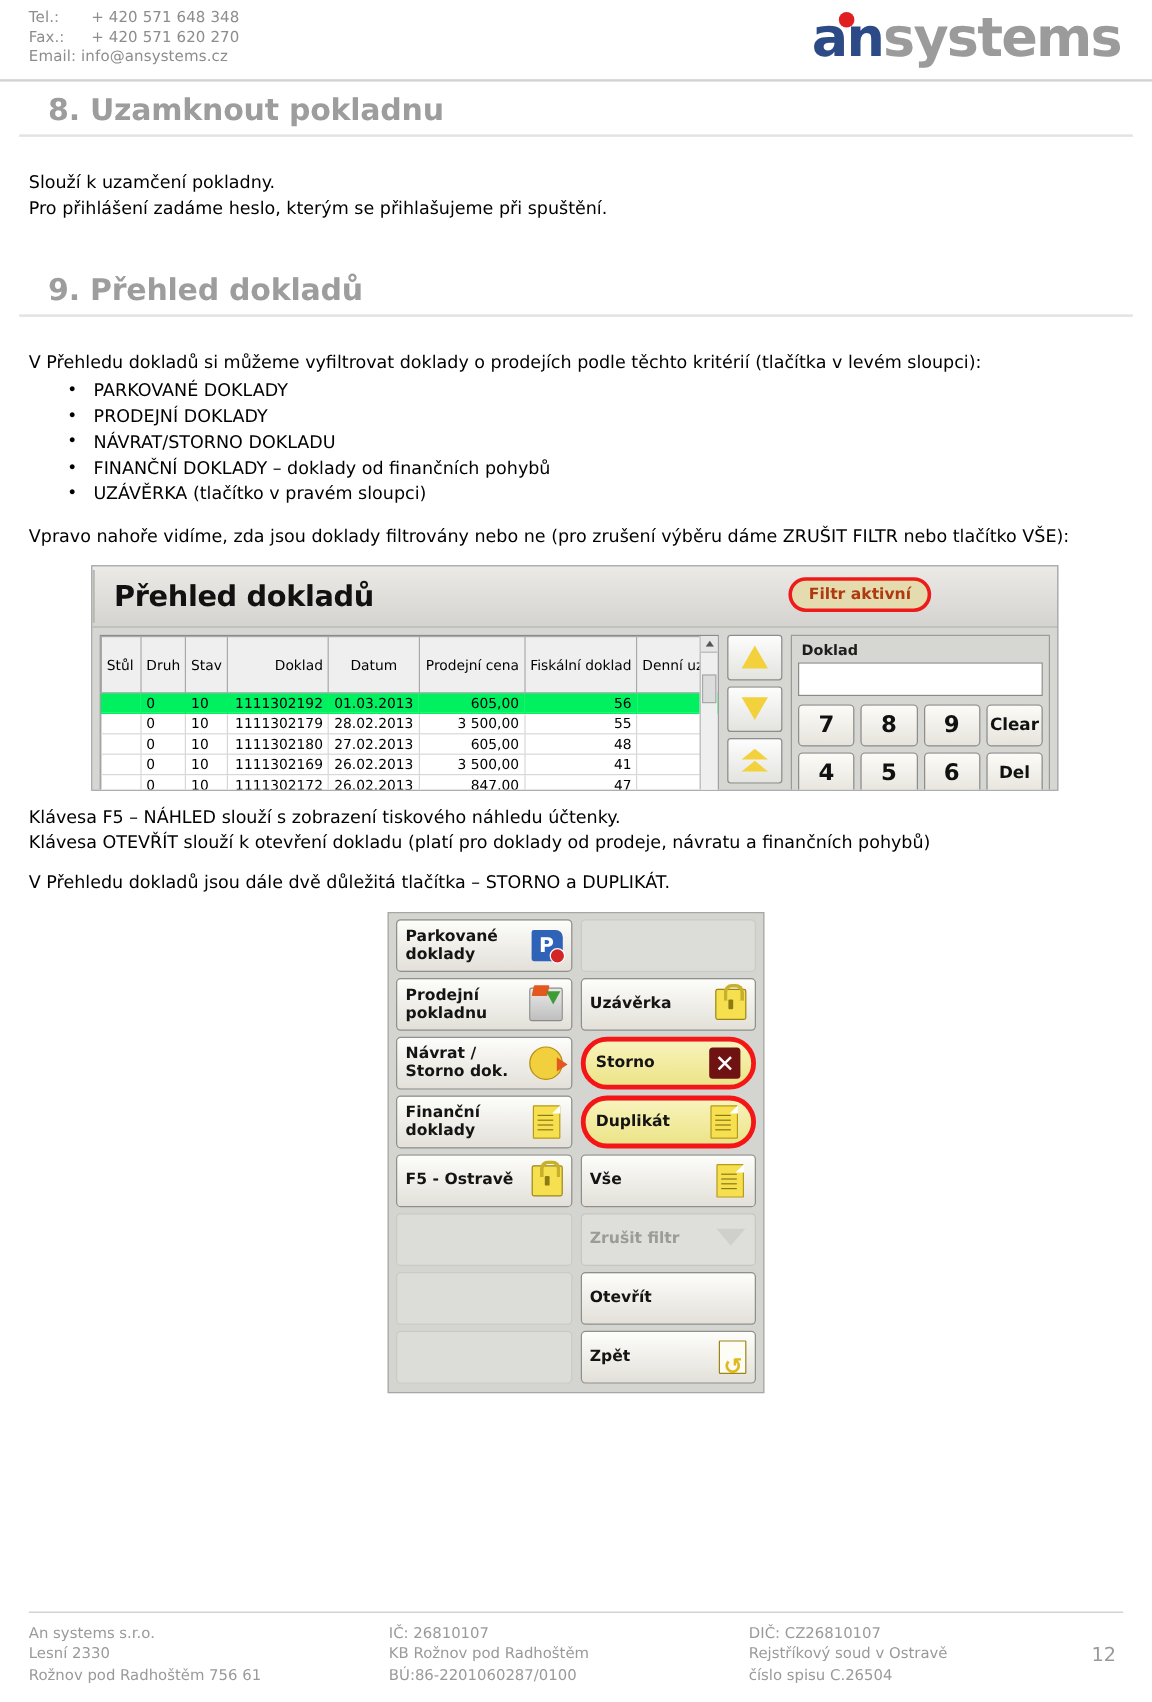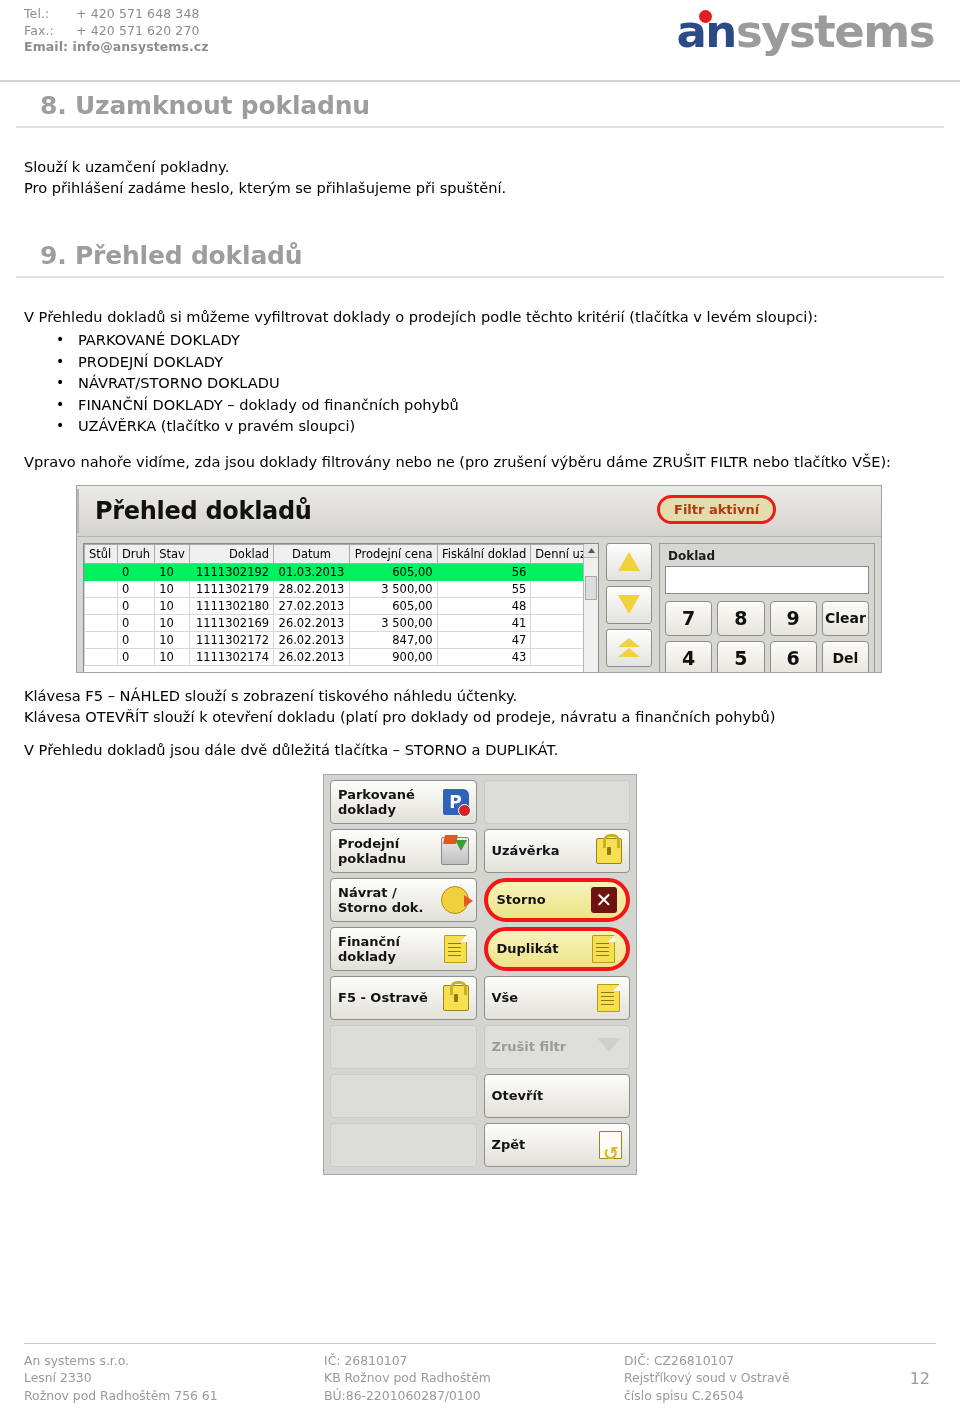--- a/index.html
+++ b/index.html
@@ -11,36 +11,36 @@
     width: 960px; height: 1418px;
     position: relative;
     font-family: "DejaVu Sans", "Liberation Sans", sans-serif;
     color: #000;
     overflow: hidden;
   }
 
   
   .page-header {
     position: relative;
-    height: 80px;
+    height: 66px;
     padding: 6px 24px 0 24px;
     box-sizing: border-box;
   }
   .contact-block {
     position: absolute;
     left: 24px; top: 6px;
     font-size: 12.5px;
     line-height: 16.5px;
     color: #8d8d8d;
     letter-spacing: .1px;
   }
   .contact-line { display: flex; }
   .contact-label { width: 52px; flex: none; }
   .contact-value { white-space: pre; }
-  .contact-single { white-space: pre; font-weight: bold; }
+  .contact-single { white-space: pre; }
 
   .brand-logo {
     position: absolute;
     right: 26px; top: 6px;
     height: 48px;
     display: flex;
     align-items: flex-end;
     font-family: "DejaVu Sans", "Liberation Sans", sans-serif;
     font-weight: bold;
     font-size: 45px;
@@ -187,21 +187,21 @@
   table.doc-grid {
     border-collapse: collapse;
     width: 100%;
     font-size: 11.5px;
   }
   table.doc-grid th {
     background: #efefef;
     border: 1px solid #a9a9a9;
     font-weight: normal;
     color: #000;
-    padding: 2px 4px;
+    padding: 16px 4px;
     height: 17px;
     box-sizing: border-box;
     font-size: 11.5px;
     white-space: nowrap;
   }
   table.doc-grid td {
     border: 1px solid #d7d7d7;
     border-top: none;
     padding: 1px 4px;
     height: 17px;

